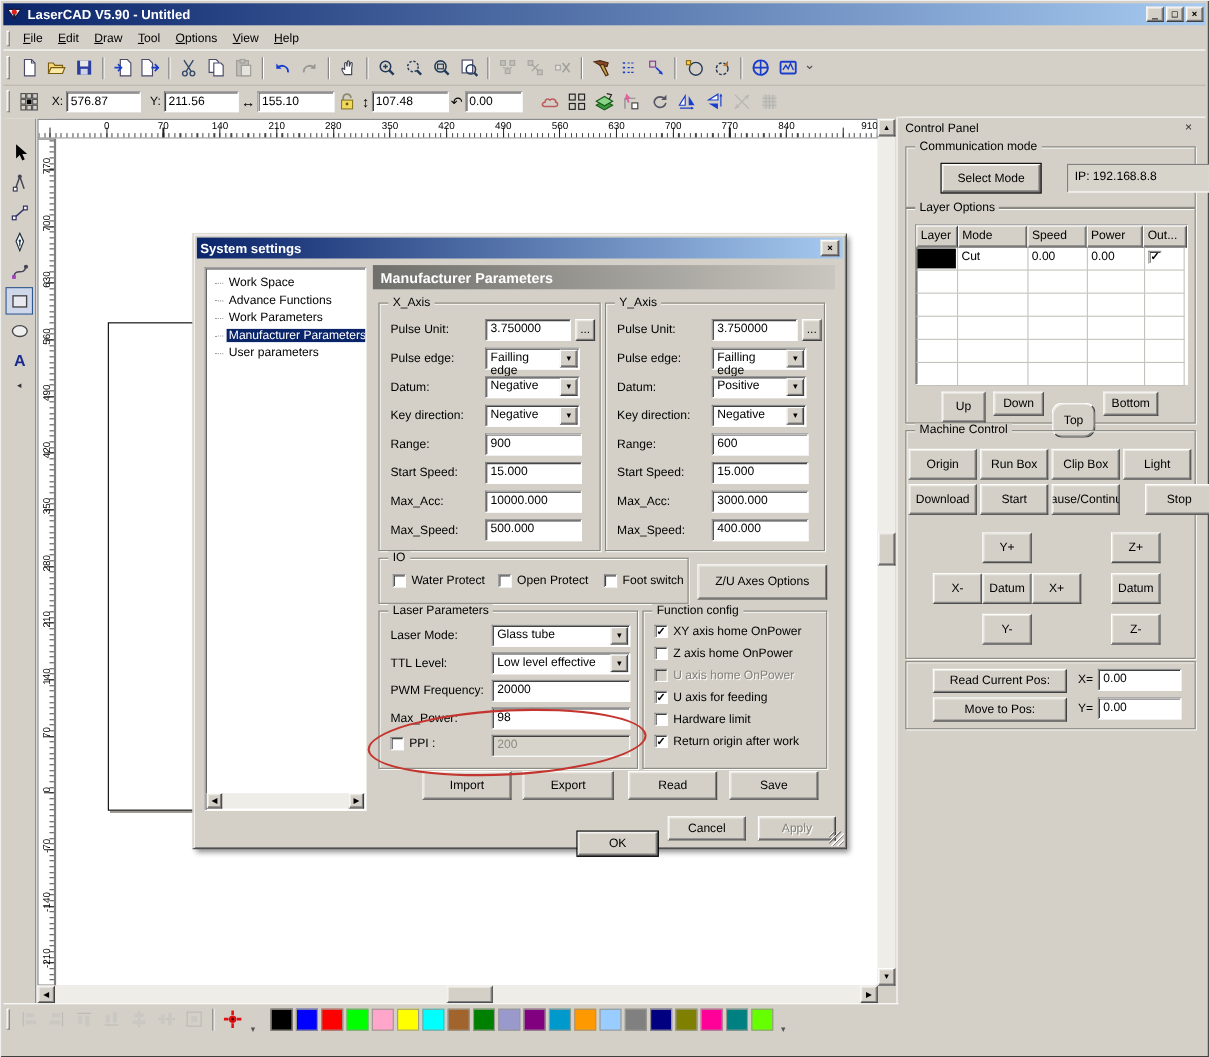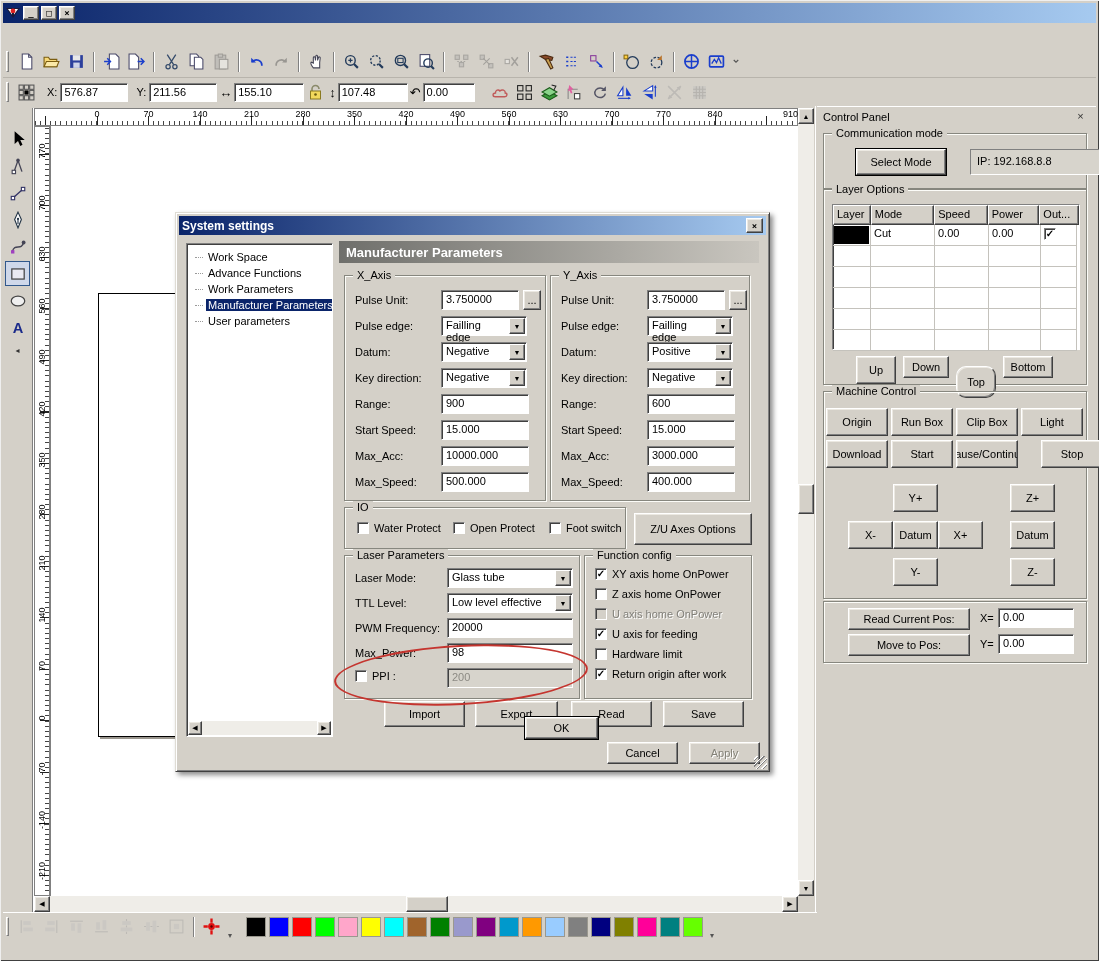--- a/index.html
+++ b/index.html
@@ -111,25 +111,30 @@
 
   <div class="titlebar">
     <span style="width:16px;height:16px;display:inline-block">
       <svg viewBox="0 0 16 16">
           <path d="M1 3h14L8 13z" fill="#1a1a3a"></path>
           <path d="M3 4h10L8 11z" fill="#fff"></path>
           <circle cx="8" cy="6" r="2.4" fill="#d22"></circle>
           <path d="M8 8l0 4" stroke="#1a1a3a" stroke-width="2"></path>
         </svg>
     </span>
+    <span class="ttl">LaserCAD V5.90 - Untitled</span>
     <div class="winbtn btn">_</div>
     <div class="winbtn btn">□</div>
     <div class="winbtn btn">×</div>
   </div>
 
+  <div class="menubar">
+    <span class="grip"></span>
+    <div id="menu"><span class="menu-item">File</span><span class="menu-item">Edit</span><span class="menu-item">Draw</span><span class="menu-item">Tool</span><span class="menu-item">Options</span><span class="menu-item">View</span><span class="menu-item">Help</span></div>
+  </div>
 
   <div class="toolbar tb1">
     <span class="grip"></span>
     <div id="tb1icons" style="display:flex;align-items:center">
         <span class="tbtn">
           <svg viewBox="0 0 16 16">
             <path d="M4 1h6l3 3v11H4z" fill="#fff" stroke="#4a4a6a"></path>
             <path d="M10 1v3h3" fill="none" stroke="#4a4a6a"></path>
           </svg>
         </span>
@@ -834,19 +839,19 @@
         </div>
       </div>
 
     <div class="ellipse-annot"></div>
 
     <div class="btn" style="position:absolute;left:208px;top:488px;width:81px;height:26px">Import</div>
     <div class="btn" style="position:absolute;left:299px;top:488px;width:83px;height:26px">Export</div>
     <div class="btn" style="position:absolute;left:395px;top:488px;width:81px;height:26px">Read</div>
     <div class="btn" style="position:absolute;left:487px;top:488px;width:81px;height:26px">Save</div>
 
-    <div class="btn default" style="position:absolute;left:349px;top:504px;width:73px;height:22px">OK</div>
+    <div class="btn default" style="position:absolute;left:349px;top:543px;width:73px;height:22px">OK</div>
     <div class="btn" style="position:absolute;left:431px;top:529px;width:71px;height:22px">Cancel</div>
     <div class="btn disabled" style="position:absolute;left:513px;top:529px;width:71px;height:22px">Apply</div>
     <div class="sgrip" style="position: absolute; right: 2px; bottom: 2px;"></div>
   </div>
 
 </div>
 
 </body></html>

